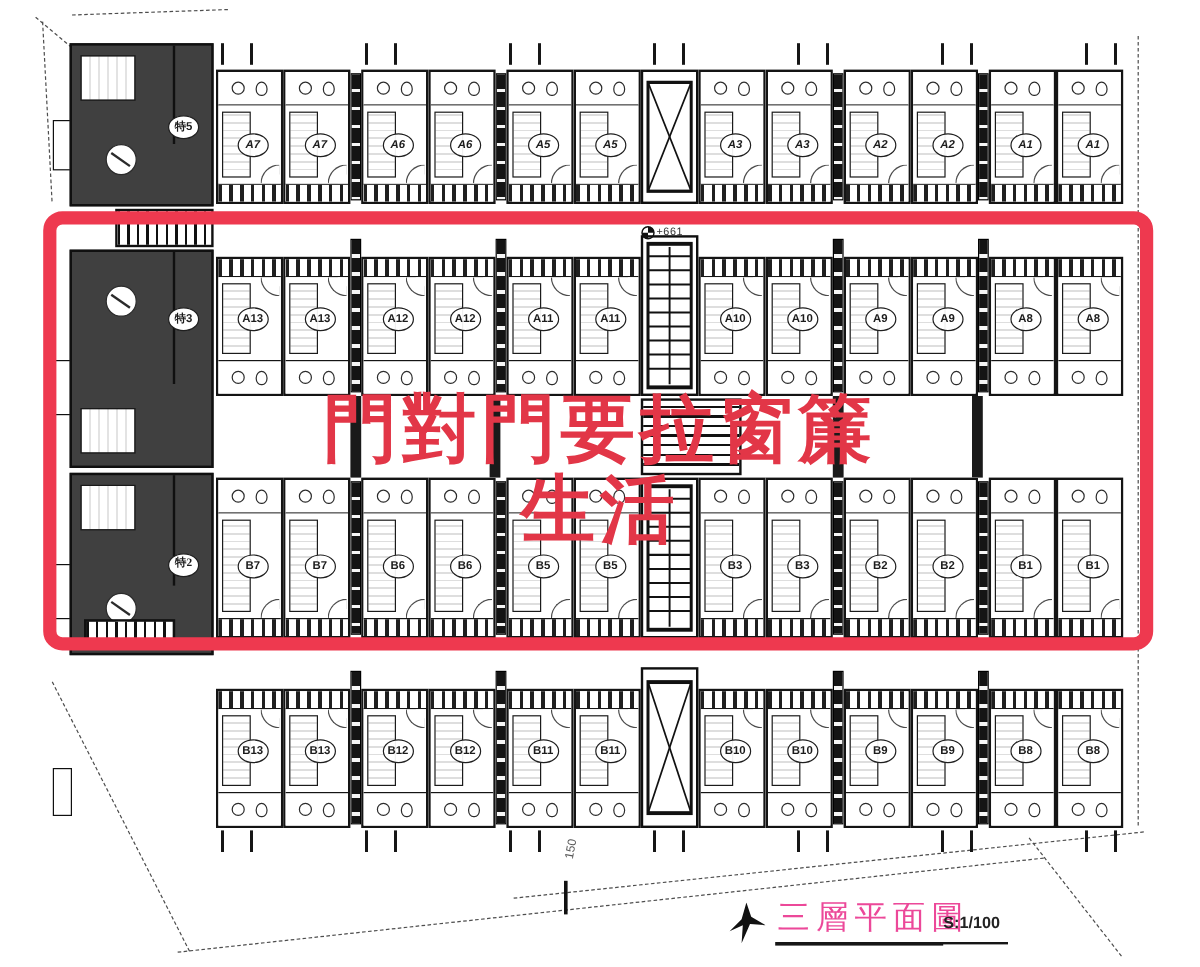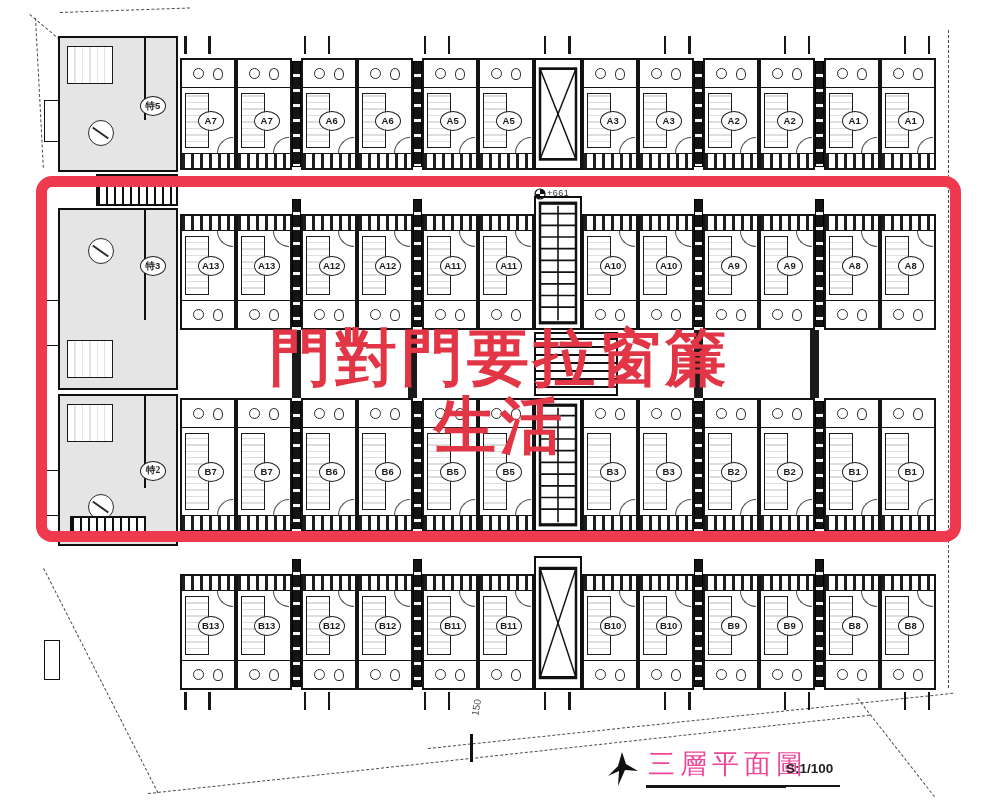--- a/index.html
+++ b/index.html
@@ -2,21 +2,21 @@
 <html><head>
 <meta charset="utf-8">
 <style>
   html,body{margin:0;padding:0;background:#ffffff;}
   *{box-sizing:border-box;}
   body{font-family:"Liberation Sans","DejaVu Sans",sans-serif;}
   #canvas{position:relative;width:1000px;height:806px;background:#fff;overflow:hidden;}
 
   
   .band{position:absolute;left:180px;width:756px;display:flex;align-items:stretch;z-index:5;}
-  .band1{top:58px;height:112px;}
+  .band1{top:58px;height:112px;font-style:italic;}
   .band2{top:196px;height:134px;}
   .band3{top:398px;height:134px;}
   .band4{top:556px;height:134px;}
   .group{display:flex;align-items:stretch;}
   .shaft{width:9px;margin:3px 0;background:repeating-linear-gradient(180deg,#141414 0 12px,#f6f6f6 12px 15px);border:1px solid #000;}
   .core{width:48px;border:2.5px solid #0f0f0f;background:#fff;display:flex;}
   .core svg{width:100%;height:100%;}
 
   .room{width:56px;border:2px solid #141414;background:#fff;display:flex;flex-direction:column;position:relative;}
   .room.flip{flex-direction:column-reverse;margin-top:18px;}
@@ -41,21 +41,21 @@
          background:repeating-linear-gradient(90deg,#161616 0 2.5px,transparent 2.5px 24px,#161616 24px 26.5px,transparent 26.5px 120px);}
   .ticks.top{top:36px;}
   .ticks.bottom{top:692px;}
 
   
   .stub{position:absolute;width:9px;background:#1a1a1a;z-index:4;}
   .bridge{position:absolute;left:534px;top:332px;width:84px;height:64px;border:2px solid #101010;background:
           repeating-linear-gradient(0deg,#fff 0 6px,#111 6px 8px);z-index:4;}
 
   
-  .sp{position:absolute;left:58px;width:120px;border:2.5px solid #101010;background:#e5e5e5;z-index:5;}
+  .sp{position:absolute;left:58px;width:120px;border:2.5px solid #101010;background:#404040;z-index:5;}
   .sp1{top:36px;height:136px;}
   .sp2{top:208px;height:182px;}
   .sp3{top:394px;height:152px;font-family:Liberation Serif, serif;}
   .sp4{top:552px;height:146px;}
   .spbed{position:absolute;left:7px;top:8px;width:46px;height:38px;border:1.8px solid #191919;
          background:repeating-linear-gradient(90deg,#fff 0 6px,#e3e3e3 6px 7.5px);}
   .sptable{position:absolute;left:28px;bottom:24px;width:26px;height:26px;border:1.6px solid #2b2b2b;border-radius:50%;background:#fff;}
   .sptable:after{content:"";position:absolute;left:2px;top:11px;width:19px;height:2px;background:#2b2b2b;transform:rotate(35deg);}
   .spwall{position:absolute;right:30px;top:0;bottom:38%;width:2px;background:#101010;}
   .sptag{position:absolute;right:10px;top:44%;min-width:26px;height:20px;padding:0 2px;border:1.5px solid #1f1f1f;border-radius:50%;

